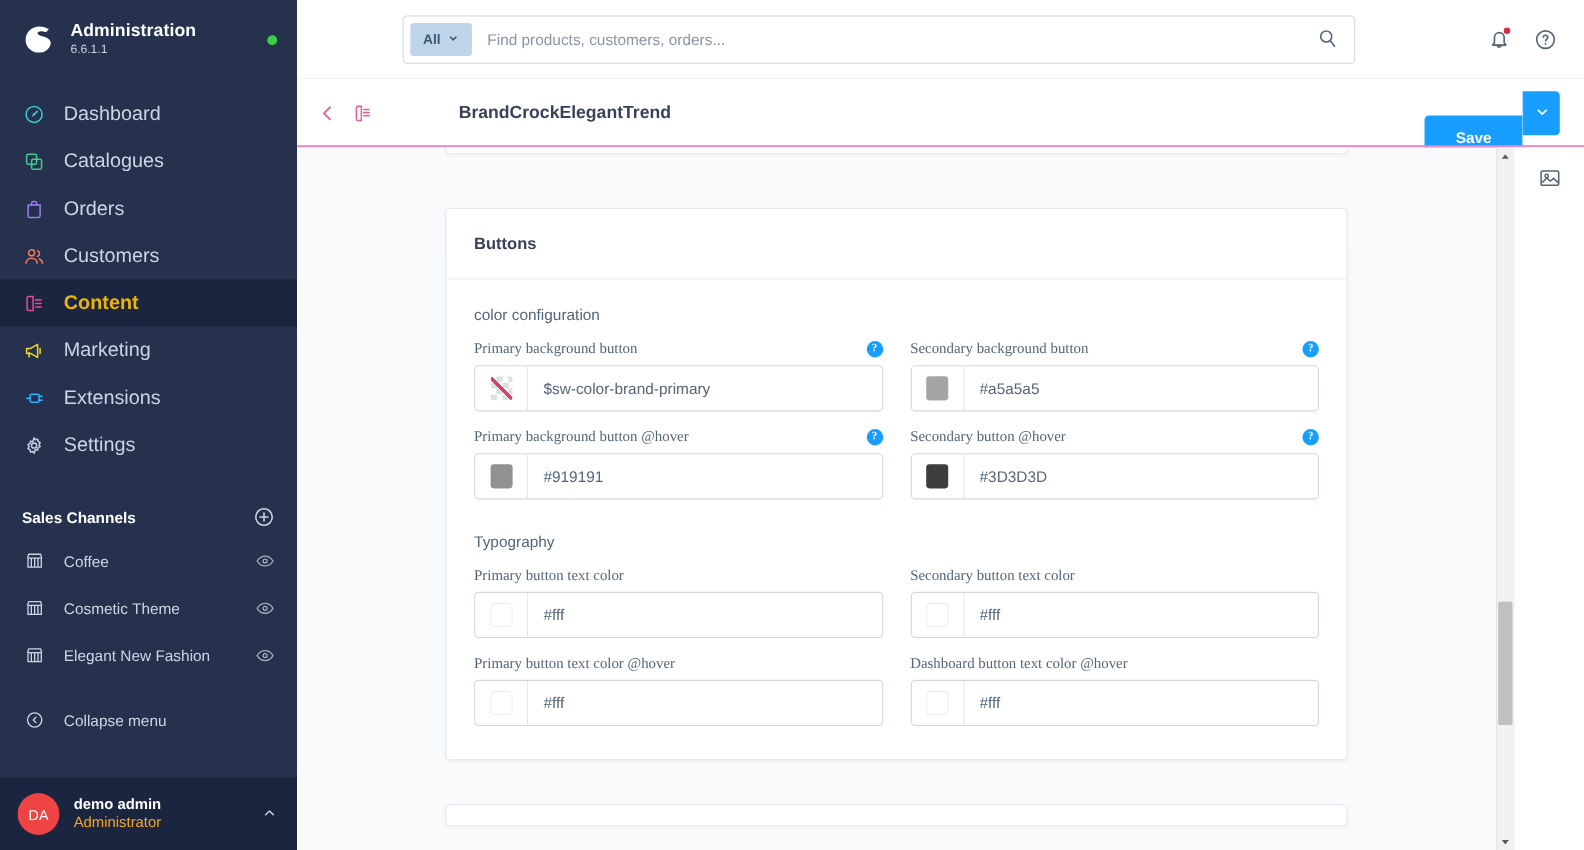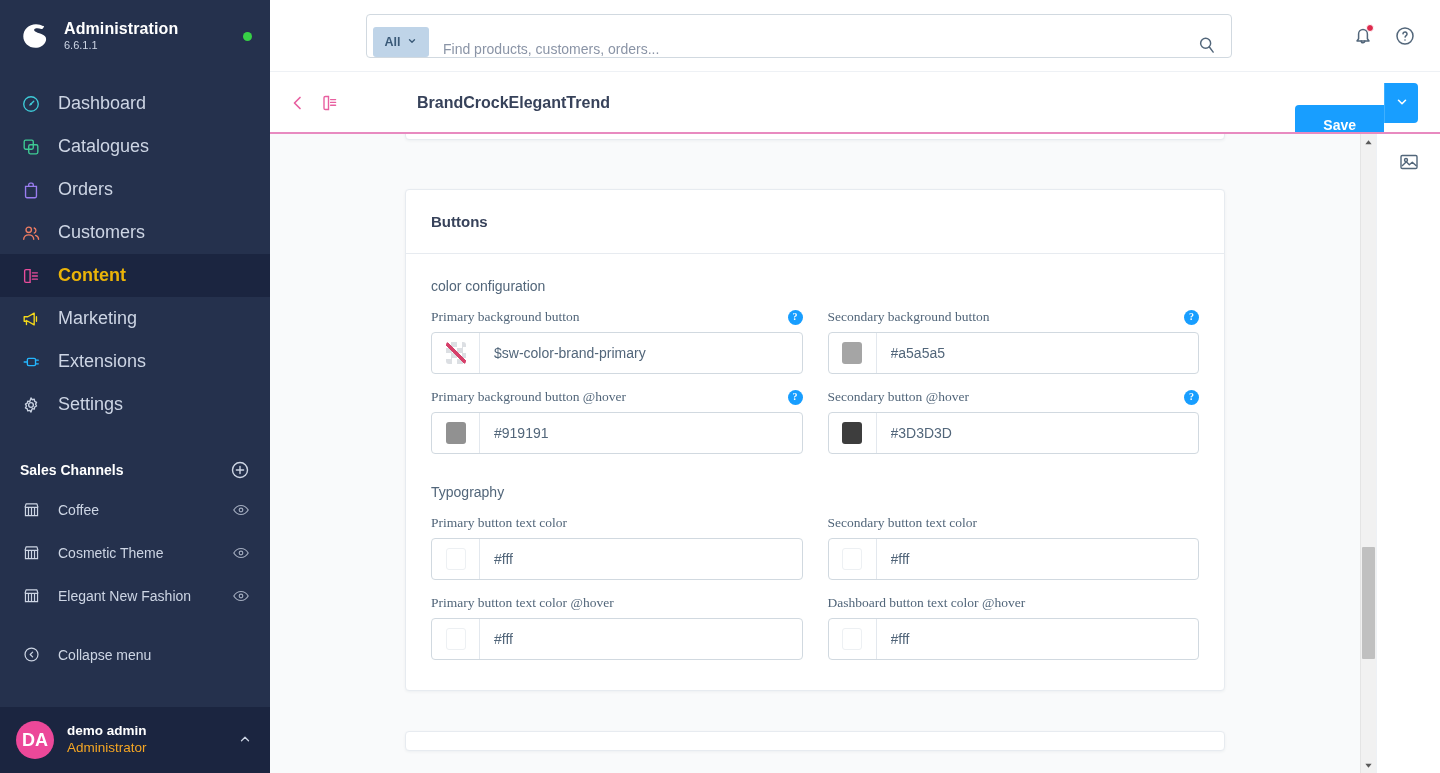--- a/index.html
+++ b/index.html
@@ -76,23 +76,23 @@
   .sb-spacer { flex: 1; }
   .sb-user {
     height: 66px;
     background: #1b2540;
     display: flex; align-items: center;
     padding: 0 18px 0 16px; gap: 13px;
     cursor: pointer;
   }
   .avatar {
     width: 38px; height: 38px; border-radius: 50%;
-    background: #ec4899; color: #fff;
+    background: #ef4444; color: #fff;
     display: flex; align-items: center; justify-content: center;
-    font-size: 18px; font-weight: bold; flex: 0 0 38px;
+    font-size: 13px; font-weight: normal; flex: 0 0 38px;
   }
   .user-meta { flex: 1; line-height: 1.25; }
   .user-name { color: #fff; font-size: 13.5px; font-weight: bold; }
   .user-role { color: #f5a623; font-size: 13.5px; }
   .user-caret { color: #cdd5e4; font-size: 13px; }
 
   
   .main { flex: 1; display: flex; flex-direction: column; height: 773px; min-width: 0; background: #f9fafb; }
 
   .topbar {
@@ -100,21 +100,21 @@
     display: flex; align-items: center;
     padding: 0 22px 0 0;
     border-bottom: 1px solid #eef1f5;
     flex: 0 0 72px;
   }
   .search-wrap { flex: 1; display: flex; justify-content: center; }
   .searchbar {
     width: 866px; height: 44px;
     border: 1px solid #d1d9e0; border-radius: 4px;
     background: #fff;
-    display: flex; align-items: flex-end;
+    display: flex; align-items: center;
     padding: 0 12px 0 6px; gap: 0;
   }
   .search-type {
     height: 30px; min-width: 56px;
     background: #bfd4e8; color: #3a5a78;
     border-radius: 3px;
     display: flex; align-items: center; justify-content: center; gap: 7px;
     font-size: 12.5px; font-weight: bold;
     padding: 0 9px; cursor: pointer;
   }

